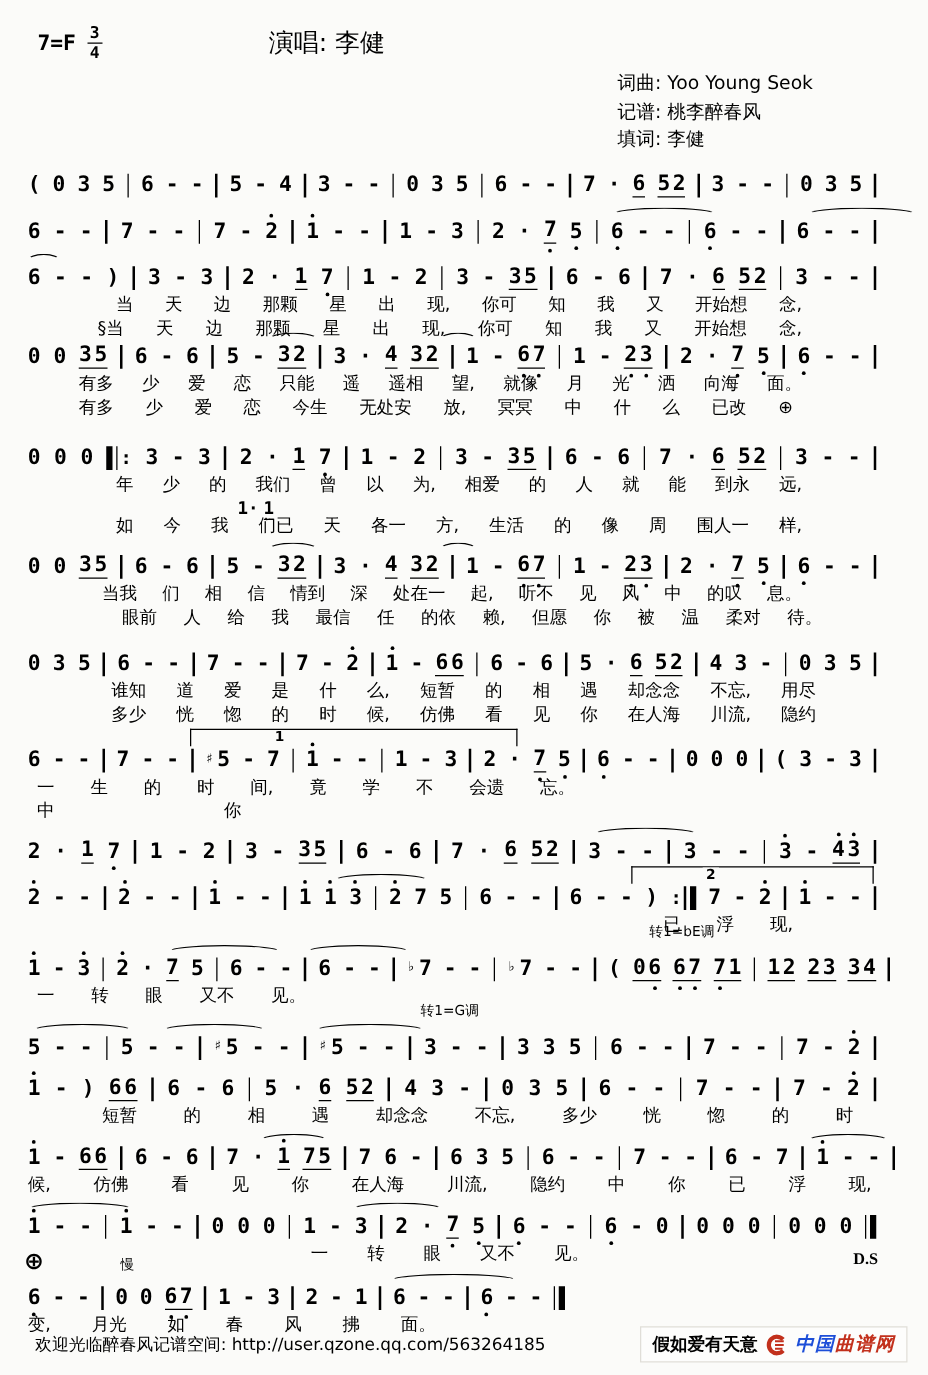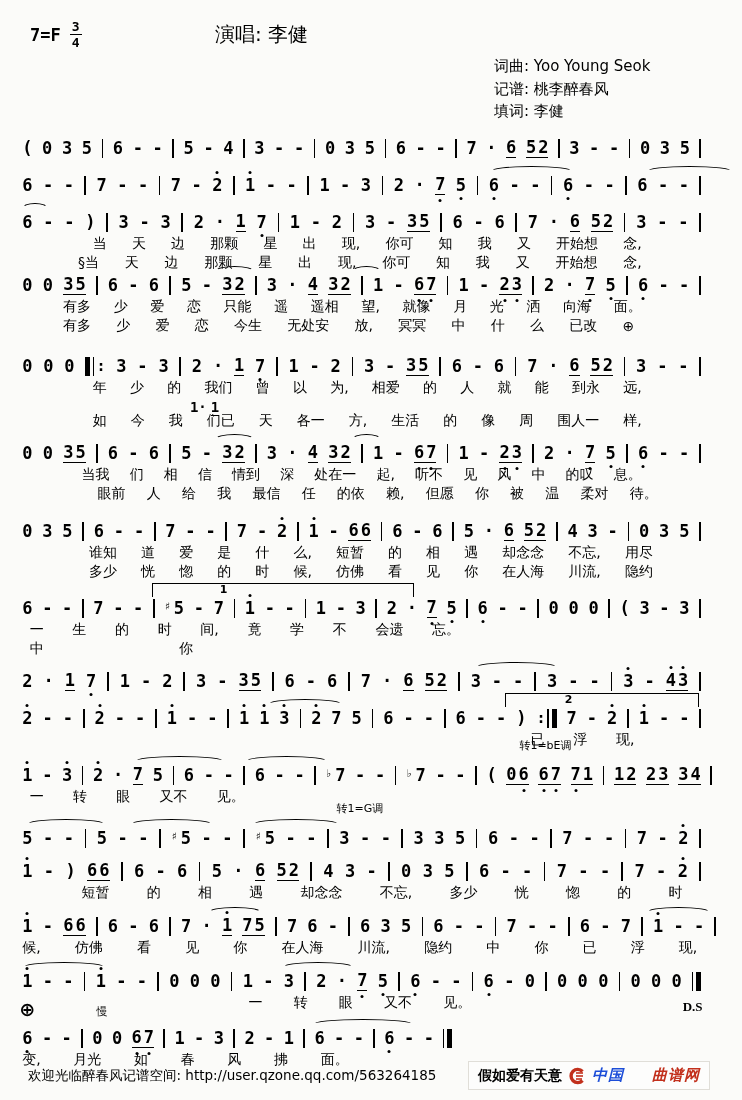--- a/index.html
+++ b/index.html
@@ -54,27 +54,27 @@
   
   .sys:nth-child(1){margin-bottom:13px}.sys:nth-child(2){margin-bottom:13px}
   .sys:nth-child(3){margin-bottom:1px}.sys:nth-child(4){margin-bottom:19px}
   .sys:nth-child(5){margin-bottom:11px}.sys:nth-child(6){margin-bottom:16px}
   .sys:nth-child(7){margin-bottom:15px}.sys:nth-child(8){margin-bottom:11px}
   .sys:nth-child(9){margin-bottom:13px}.sys:nth-child(10){margin-bottom:14px}
   .sys:nth-child(11){margin-bottom:20px}.sys:nth-child(12){margin-bottom:9px}
   .sys:nth-child(13){margin-bottom:12px}.sys:nth-child(14){margin-bottom:12px}
   .sys:nth-child(15){margin-bottom:14px}
 
-  .footer{position:absolute;left:28px;right:32px;bottom:10px;display:flex;align-items:center;justify-content:space-between;}
+  .footer{position:absolute;left:28px;right:16px;bottom:10px;display:flex;align-items:center;justify-content:space-between;}
   .footer-left{font-size:13.5px;font-family:"DejaVu Sans",sans-serif;}
   .badge{display:flex;align-items:center;gap:6px;border:1px solid #e0ded8;background:#fdfdfc;padding:4px 9px;}
   .badge-prefix{font-size:14px;font-weight:bold;}
   .badge-site{font-size:15px;font-weight:bold;font-style:italic;letter-spacing:1px;}
   .badge-site .p1{color:#1d4ed8;}
-  .badge-site .p2{color:#c2301c;padding-left:28px;}
+  .badge-site .p2{color:#c2301c;}
 </style>
 </head>
 <body>
 
 <div class="page">
 
   <div class="meta">
     <div class="keysig">
       <span>7=F</span>
       <span class="frac">

